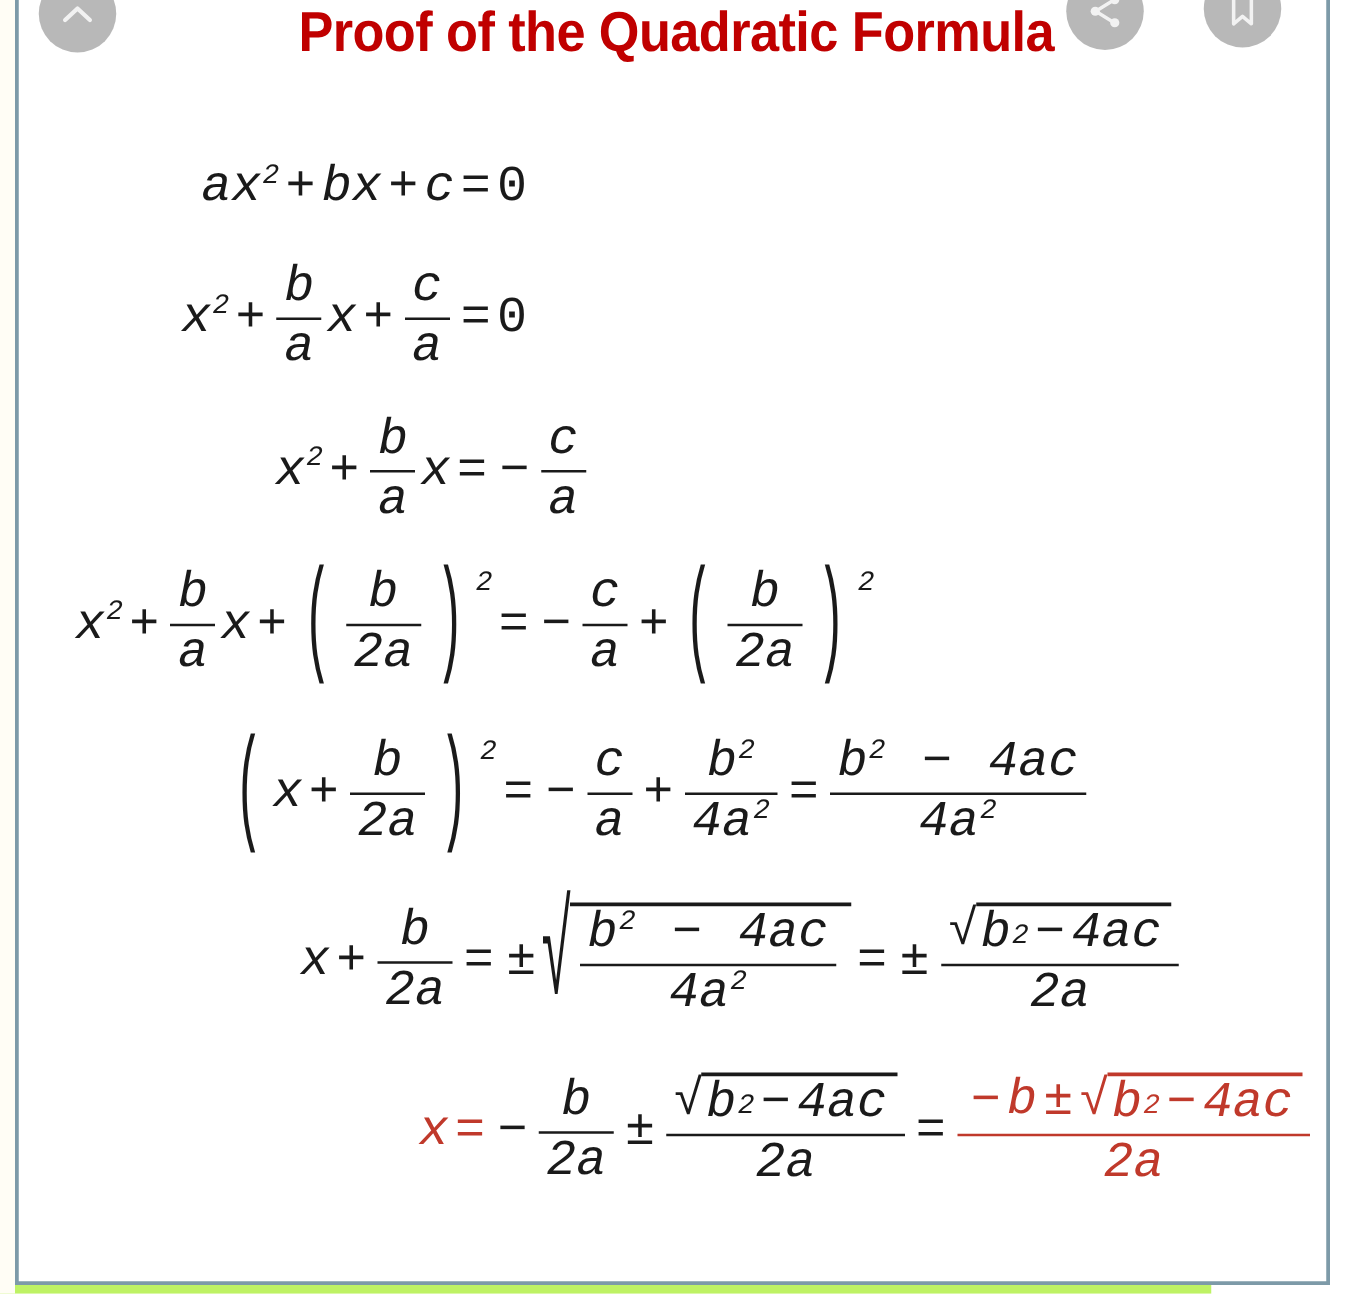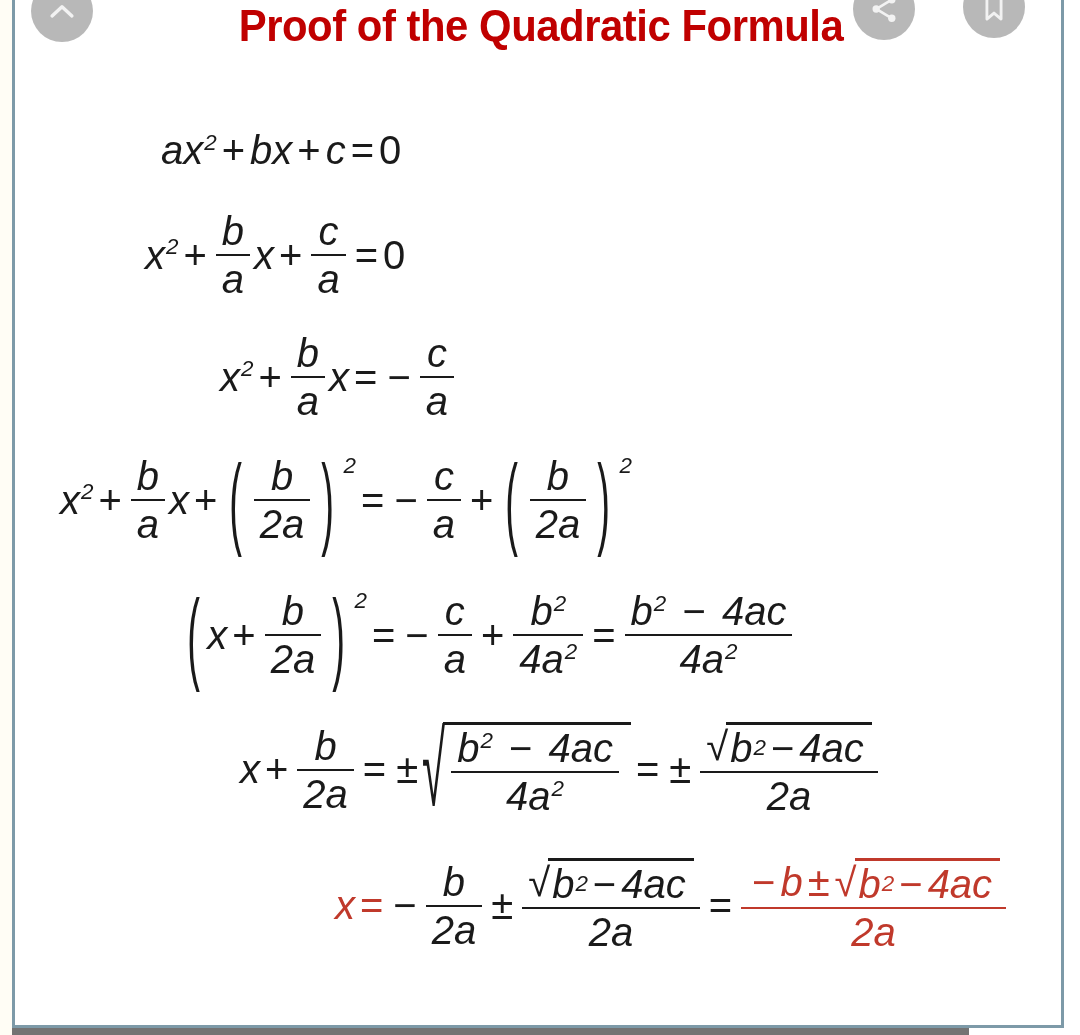--- a/index.html
+++ b/index.html
@@ -8,21 +8,21 @@
     width: 1080px; height: 1035px;
     background: #ffffff;
     font-family: "Liberation Sans", sans-serif;
     overflow: hidden;
   }
 
   #stage {
     position: relative;
     width: 969px;
     height: 1035px;
-    background: #737373;
+    background: #bef264;
   }
 
   
   .left-gutter {
     position: absolute;
     left: 0; top: 0;
     width: 12px; height: 1035px;
     background: #fffdf5;
   }
 
@@ -67,21 +67,21 @@
   .fab-close { left: 31px;  top: -20px; }
   .fab-share { left: 853px; top: -22px; }
   .fab-save  { left: 963px; top: -24px; }
 
   
   .eqs {
     position: absolute;
     left: 0; top: 104px;
     width: 1052px;
     height: 900px;
-    font-family: Liberation Sans, sans-serif;
+    font-family: Liberation Mono, monospace;
     color: #1a1a1a;
   }
   .eq {
     position: absolute;
     display: flex;
     align-items: center;
     white-space: nowrap;
     font-size: 40px;
     font-style: italic;
   }

